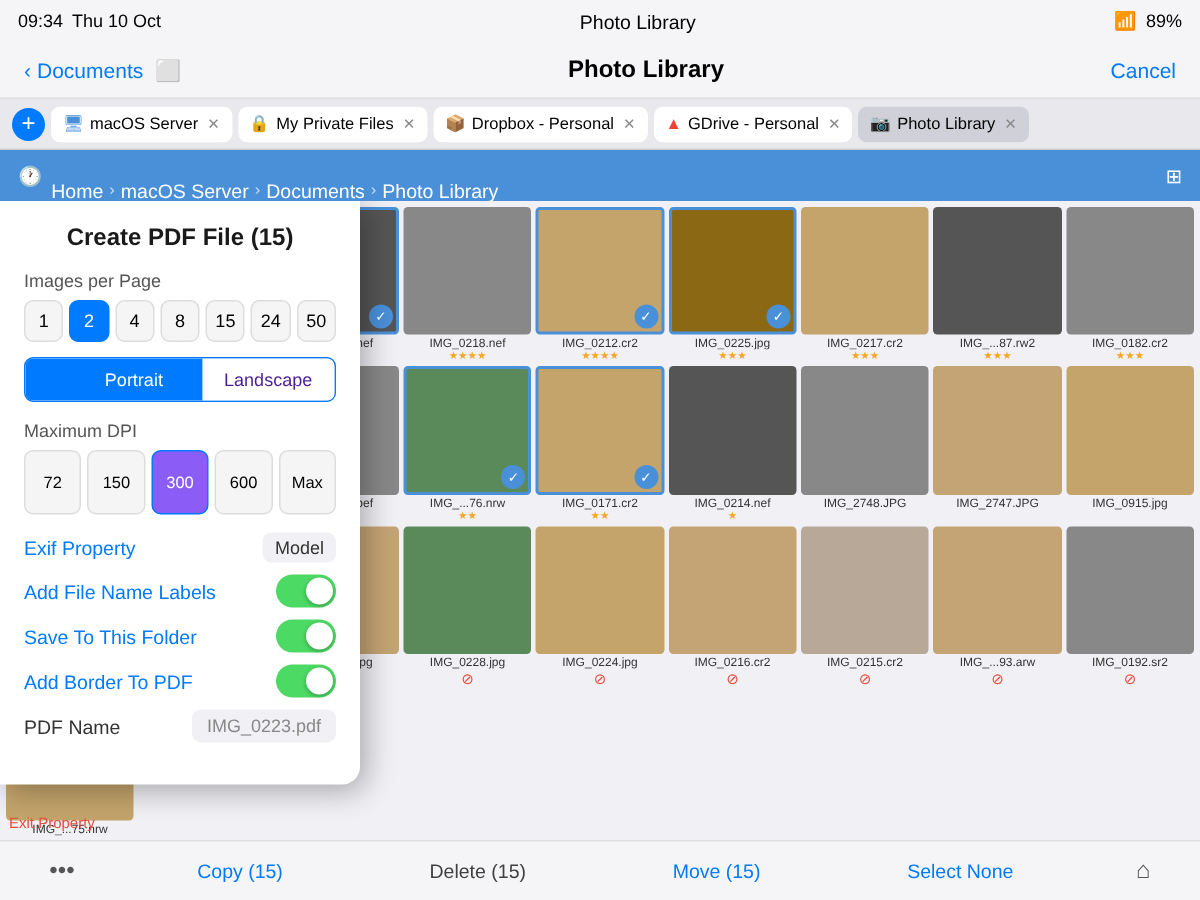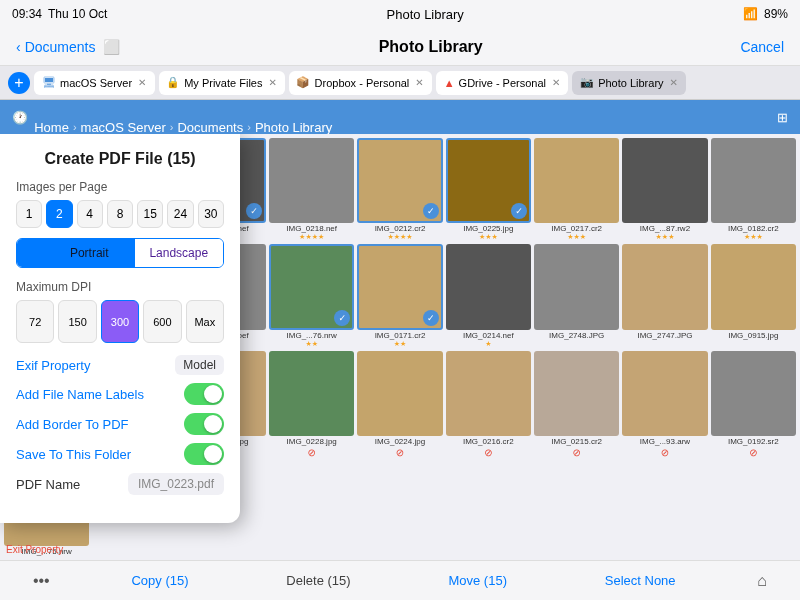--- a/index.html
+++ b/index.html
@@ -208,21 +208,21 @@
       flex: 1;
       height: 28px;
       background: white;
       color: #4c1d95;
       border: none;
       font-size: 12px;
       cursor: pointer;
     }
     .orient-btn.active {
       background: #007aff;
-      color: #0f172a;
+      color: #ffffff;
       padding-left: 28px;
     }
     .orient-btn:first-child { border-right: 1px solid #007aff; }
 
     
     .dpi-row {
       display: flex;
       gap: 4px;
       margin-bottom: 12px;
     }
@@ -651,21 +651,21 @@
     <div class="modal-title">Create PDF File (15)</div>
 
     <div class="section-label">Images per Page</div>
     <div class="img-per-page" id="ipp-buttons">
         <div class="ipp-btn">1</div>
         <div class="ipp-btn active">2</div>
         <div class="ipp-btn">4</div>
         <div class="ipp-btn">8</div>
         <div class="ipp-btn">15</div>
         <div class="ipp-btn">24</div>
-        <div class="ipp-btn">30</div>
+        <div class="ipp-btn">50</div>
       </div>
 
     <div class="orientation-row" id="orient-buttons">
         <button class="orient-btn active">Portrait</button>
         <button class="orient-btn">Landscape</button>
       </div>
 
     <div class="section-label" style="margin-top:8px;">Maximum DPI</div>
     <div class="dpi-row" id="dpi-buttons">
         <div class="dpi-btn">72</div>
@@ -680,26 +680,26 @@
       <span class="exif-value">Model</span>
     </div>
 
     <div id="toggle-rows">
         <div class="toggle-row">
     <span class="toggle-label">Add File Name Labels</span>
     <div class="toggle-switch" style="">
     </div>
   </div>
         <div class="toggle-row">
+    <span class="toggle-label">Save To This Folder</span>
+    <div class="toggle-switch" style="">
+    </div>
+  </div>
+        <div class="toggle-row">
     <span class="toggle-label">Add Border To PDF</span>
-    <div class="toggle-switch" style="">
-    </div>
-  </div>
-        <div class="toggle-row">
-    <span class="toggle-label">Save To This Folder</span>
     <div class="toggle-switch" style="">
     </div>
   </div>
       </div>
 
     <div class="pdf-name-row">
       <span class="pdf-name-label">PDF Name</span>
       <span class="pdf-name-value">IMG_0223.pdf</span>
     </div>
 

